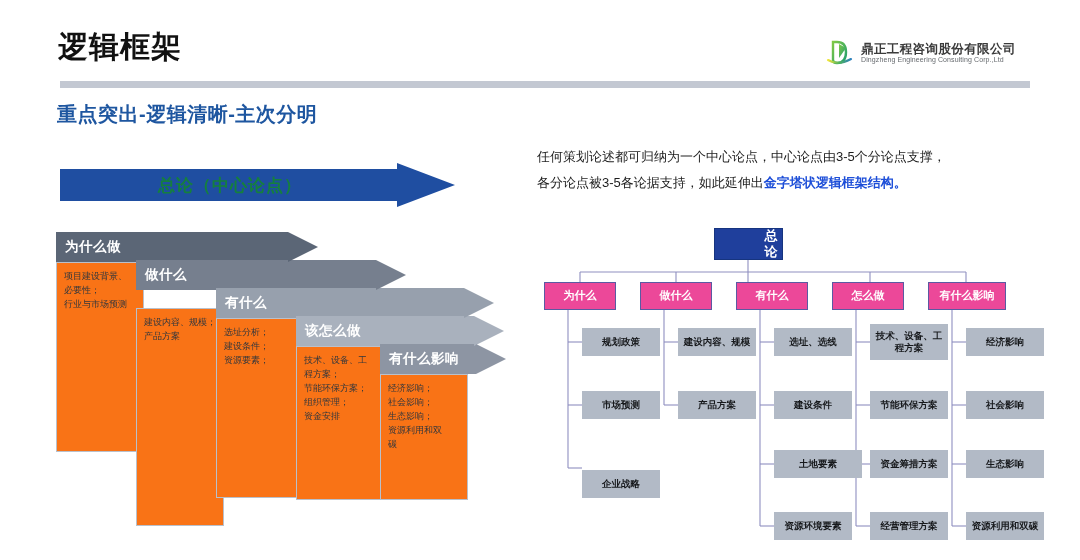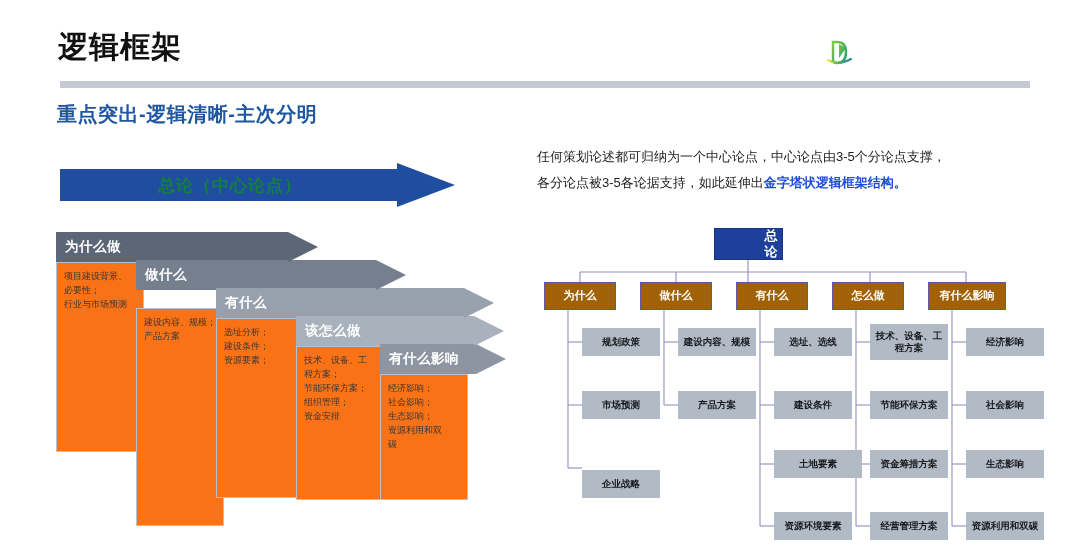--- a/index.html
+++ b/index.html
@@ -76,21 +76,21 @@
   .node{
     position:absolute;box-sizing:border-box;
     display:flex;align-items:center;justify-content:center;text-align:center;
     font-weight:bold;line-height:1.25;
   }
   .n-root{
     background:#1f3f9c;color:#ffffff;font-size:13px;
     border:1px solid #16347f;
   }
   .n-l1{
-    background:#a16207;color:#ffffff;font-size:11px;
+    background:#ec4899;color:#ffffff;font-size:11px;
     border:1px solid #5a5aa2;
   }
   .n-leaf{
     background:#b2bac6;color:#17191c;font-size:9.5px;
     border:1px solid #b2bac6;padding:0 3px;
   }
 </style>
 </head>
 <body>
 
@@ -112,20 +112,24 @@
             <stop offset="0" stop-color="#f2e53a"></stop>
             <stop offset="0.5" stop-color="#4fb35c"></stop>
             <stop offset="1" stop-color="#2b7fbd"></stop>
           </linearGradient>
         </defs>
         <path d="M7 3 L7 21 Q7 24 11 24 Q20 24 20 13 Q20 3 11 3 Z" fill="none" stroke="url(#lg1)" stroke-width="2.4"></path>
         <path d="M13 5 L13 19 L20 9 Z" fill="url(#lg1)"></path>
         <path d="M2 21 Q12 27 25 20" fill="none" stroke="url(#lg2)" stroke-width="2.1" stroke-linecap="round"></path>
       </svg>
     </span>
+    <span class="logo-text">
+      <span class="logo-cn">鼎正工程咨询股份有限公司</span>
+      <span class="logo-en">Dingzheng Engineering Consulting Corp.,Ltd</span>
+    </span>
   </div>
 
   <div class="arrow-banner">
     <svg width="395" height="44" viewBox="0 0 395 44">
       <path d="M0 6 L337 6 L337 0 L395 22 L337 44 L337 38 L0 38 Z" fill="#1f4ea1"></path>
     </svg>
     <div class="arrow-label">总论（中心论点）</div>
   </div>
 
   <div class="stairs">

